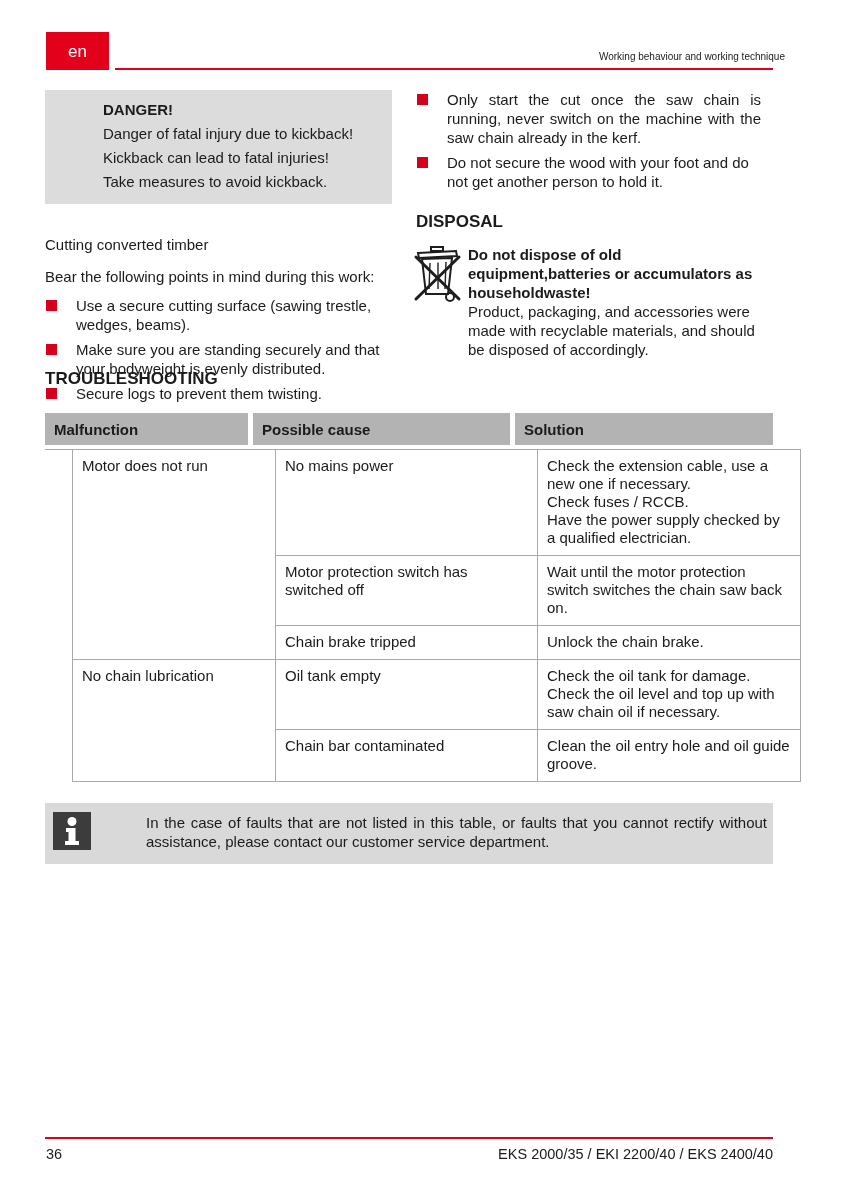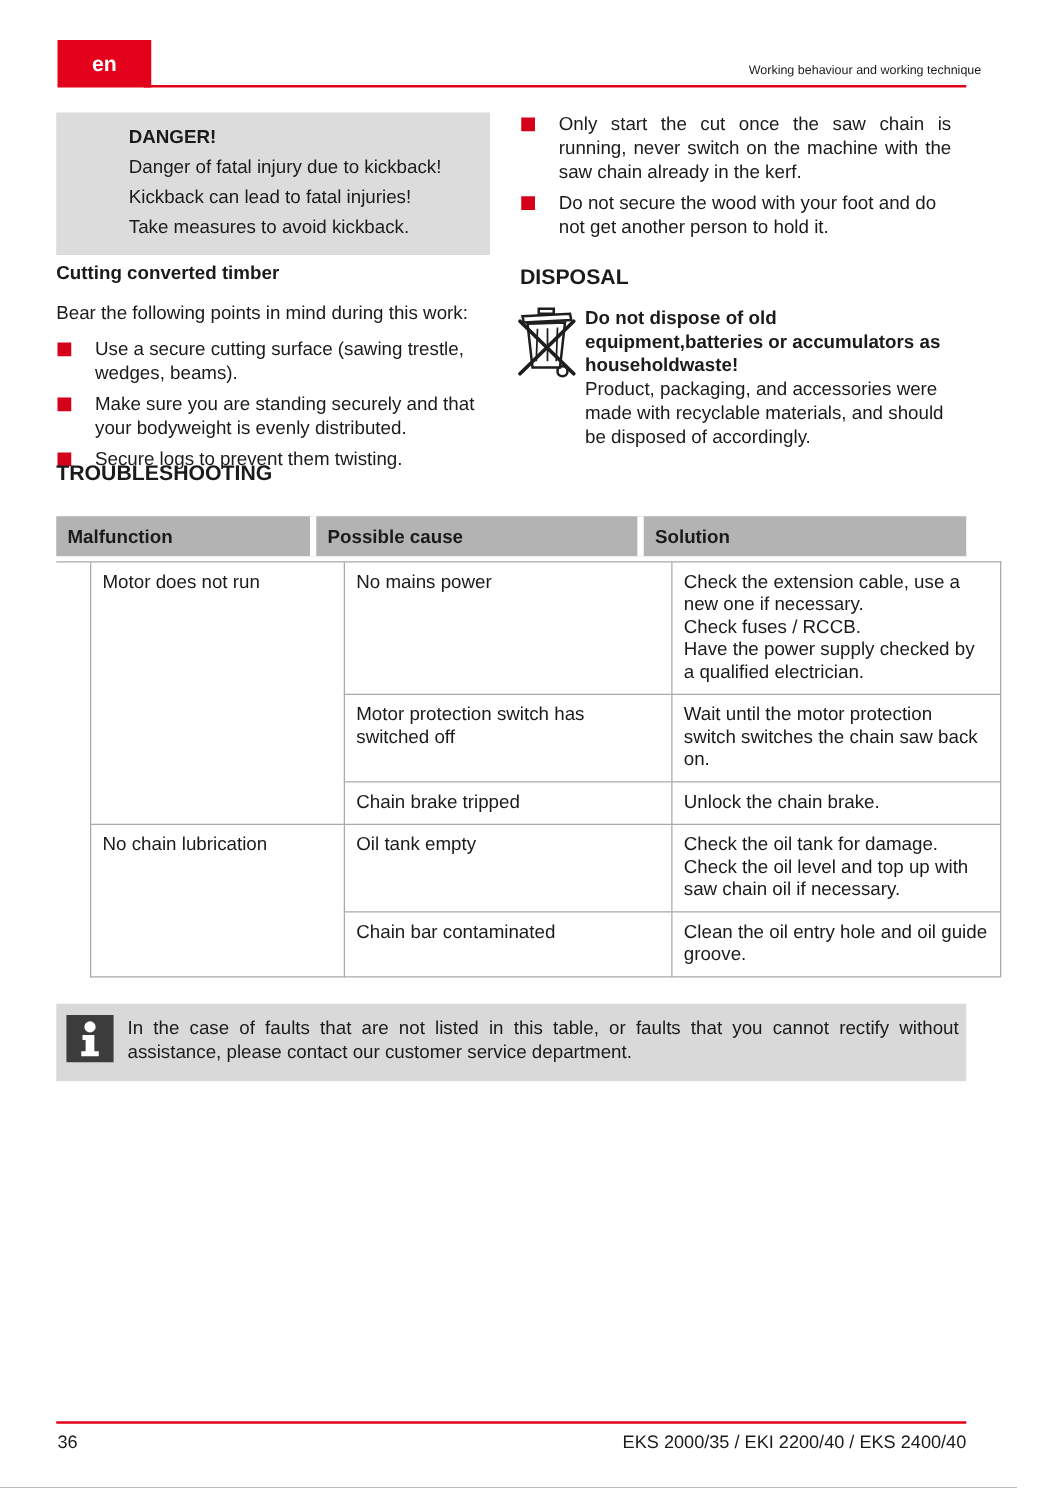--- a/index.html
+++ b/index.html
@@ -5,41 +5,41 @@
   * { margin:0; padding:0; box-sizing:border-box; }
   html,body { background:#888; }
   .page {
     position:relative; width:842px; height:1190px; margin:0 auto;
     background:#ffffff; color:#1b1b1b;
     font-family:"Liberation Sans","DejaVu Sans",sans-serif;
     font-size:15px; line-height:19px; overflow:hidden;
   }
   
   .lang-badge {
-    position:absolute; left:46px; top:32px; width:75px; height:38px;
-    background:#e2001a; color:#fff; font-weight:bold; font-size:17px;
+    position:absolute; left:46px; top:32px; width:63px; height:38px;
+    background:#e2001a; color:#fff; font-weight:normal; font-size:17px;
     display:flex; align-items:center; justify-content:center;
   }
   .header-title {
     position:absolute; top:49px; right:57px; font-size:10px; line-height:16px;
   }
   .header-rule {
     position:absolute; left:115px; top:68px; width:658px; height:2px; background:#e2001a;
   }
   
   .col-left  { position:absolute; left:45px;  top:90px; width:347px; }
   .col-right { position:absolute; left:416px; top:90px; width:345px; }
 
   .danger-box {
     background:#dcdcdc; padding:8px 10px 10px 58px; line-height:24px;
   }
   .danger-box .danger-title { font-weight:bold; }
   .danger-lines { white-space:pre-line; }
 
-  .sub-heading { font-weight:bold; margin-top:5px; }
+  .sub-heading { font-weight:normal; margin-top:31px; }
   .intro { margin-top:13px; }
 
   .bullet-list { margin-top:10px; }
   .bullet-item { display:flex; margin-bottom:6px; }
   .bullet-item .marker {
     flex:0 0 11px; width:11px; height:11px; background:#d5randomness0019; background:#d50019;
     margin:4px 19px 0 1px;
   }
   .bullet-item .bullet-text { flex:1; }
   .justify { text-align:justify; }
@@ -67,21 +67,21 @@
     border-left:1px solid #a9a9a9; border-bottom:1px solid #a9a9a9;
     padding:7px 9px 8px 9px; line-height:18px; white-space:pre-line;
   }
   .c1 { grid-column:1; } .c2 { grid-column:2; } .c3 { grid-column:3; }
   .m1 { grid-row:1 / span 3; } .r1 { grid-row:1; } .r2 { grid-row:2; } .r3 { grid-row:3; }
   .m2 { grid-row:4 / span 2; } .r4 { grid-row:4; } .r5 { grid-row:5; }
 
   
   .note-box {
     margin-top:21px; background:#d9d9d9; padding:9px 6px 10px 8px;
-    display:flex; min-height:56px;
+    display:flex; min-height:56px;gap:44px;
   }
   .note-icon { flex:0 0 38px; margin-right:11px; }
   .note-text { flex:1; text-align:justify; padding-top:1px; }
 
   
   .footer-rule {
     position:absolute; left:45px; top:1137px; width:728px; height:2px; background:#e2001a;
   }
   .footer-page   { position:absolute; left:46px;  top:1145px; font-size:14.5px; }
   .footer-models { position:absolute; right:69px; top:1145px; font-size:14.5px; }

